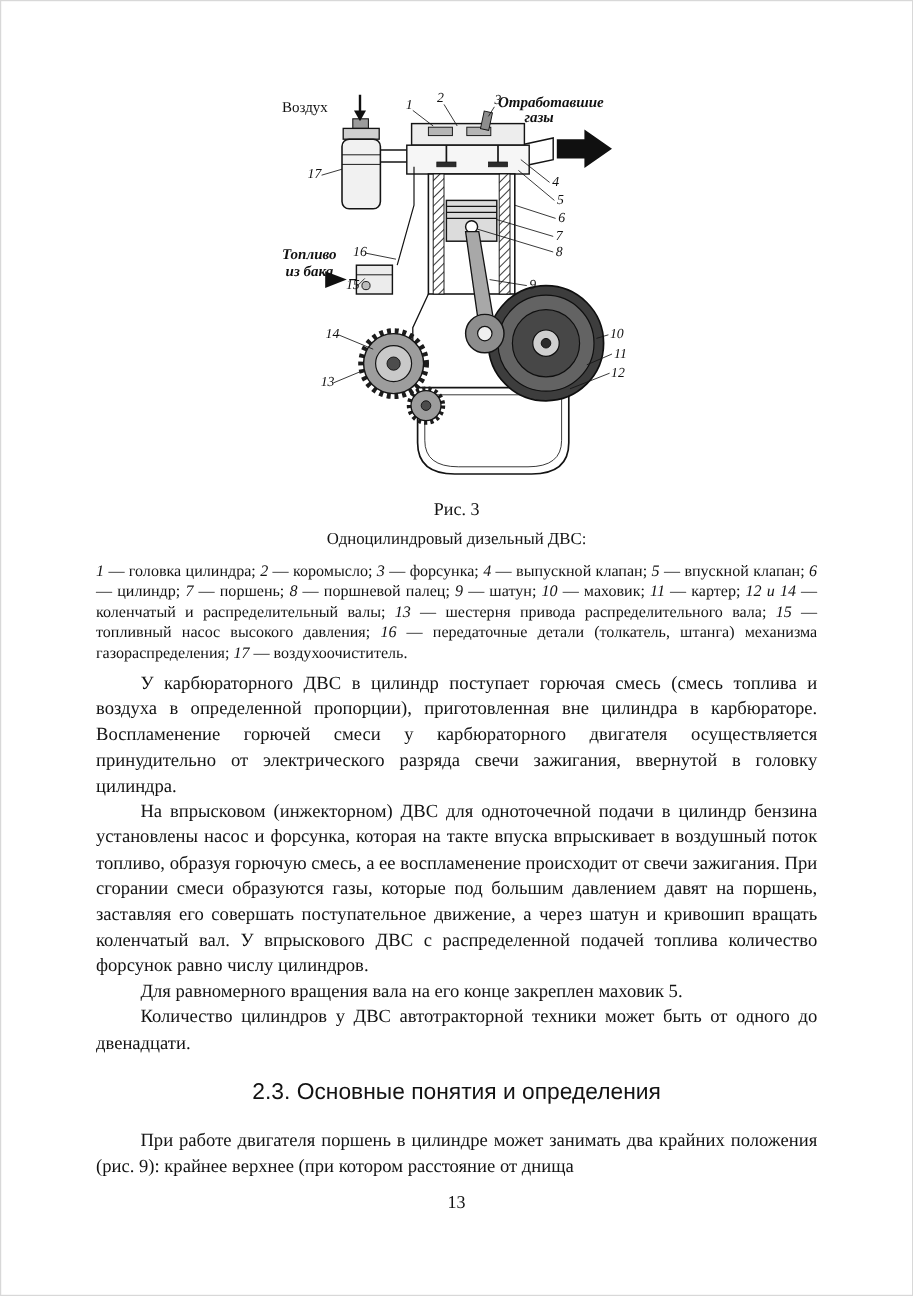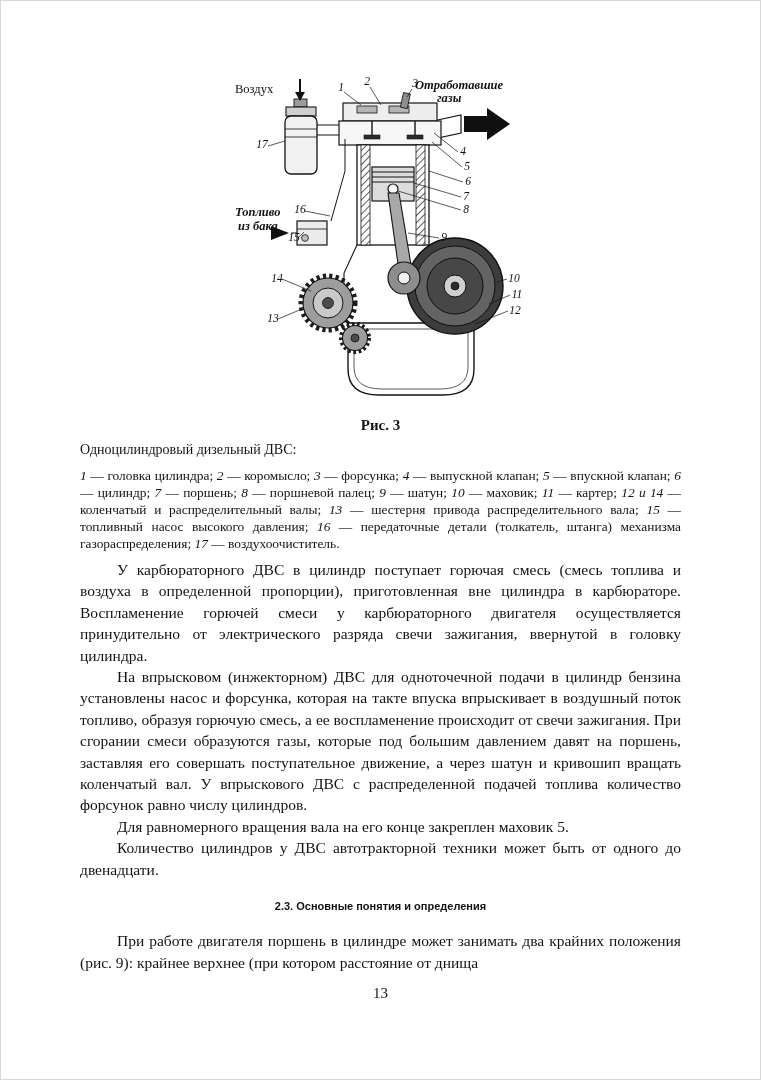--- a/index.html
+++ b/index.html
@@ -16,44 +16,44 @@
   }
   .content { padding: 0 79px; }
 
   .figure { width: 300px; margin: 74px auto 0; }
   .engine-svg { display: block; }
 
   .svg-lbl   { font-family: "Liberation Serif", serif; font-size: 12.5px; fill: #111; }
   .svg-lbl-bi{ font-family: "Liberation Serif", serif; font-size: 12.5px; font-style: italic; font-weight: bold; fill: #111; }
   .svg-num   { font-family: "Liberation Serif", serif; font-size: 11.5px; font-style: italic; fill: #111; }
 
-  .fig-label { text-align: center; font-weight: bold; font-size: 15px; margin-top: 10px; }
-  .fig-title { font-size: 14px; margin-top: 8px; }
+  .fig-label { text-align: center; font-weight: normal; font-size: 15px; margin-top: 10px; }
+  .fig-title { text-align: center; font-size: 14px; margin-top: 8px; }
 
   .legend {
     margin: 9px 0 0 0;
     font-size: 13.4px;
     line-height: 17px;
     text-align: justify;
   }
   .legend i { font-style: italic; }
 
   .body-par {
     margin: 0;
     font-size: 15.5px;
     line-height: 21.4px;
     text-align: justify;
     text-indent: 37px;
   }
   .body-par.first { margin-top: 7px; }
 
   .section-heading {
     font-family: "Liberation Sans", sans-serif;
-    font-size: 11px;
-    font-weight: bold;
+    font-size: 19px;
+    font-weight: normal;
     text-align: center;
     margin: 20px 0 18px 0;
   }
 
   .page-number { text-align: center; font-size: 15px; margin-top: 12px; }
 </style>
 </head>
 <body>
 
 <div class="page">

